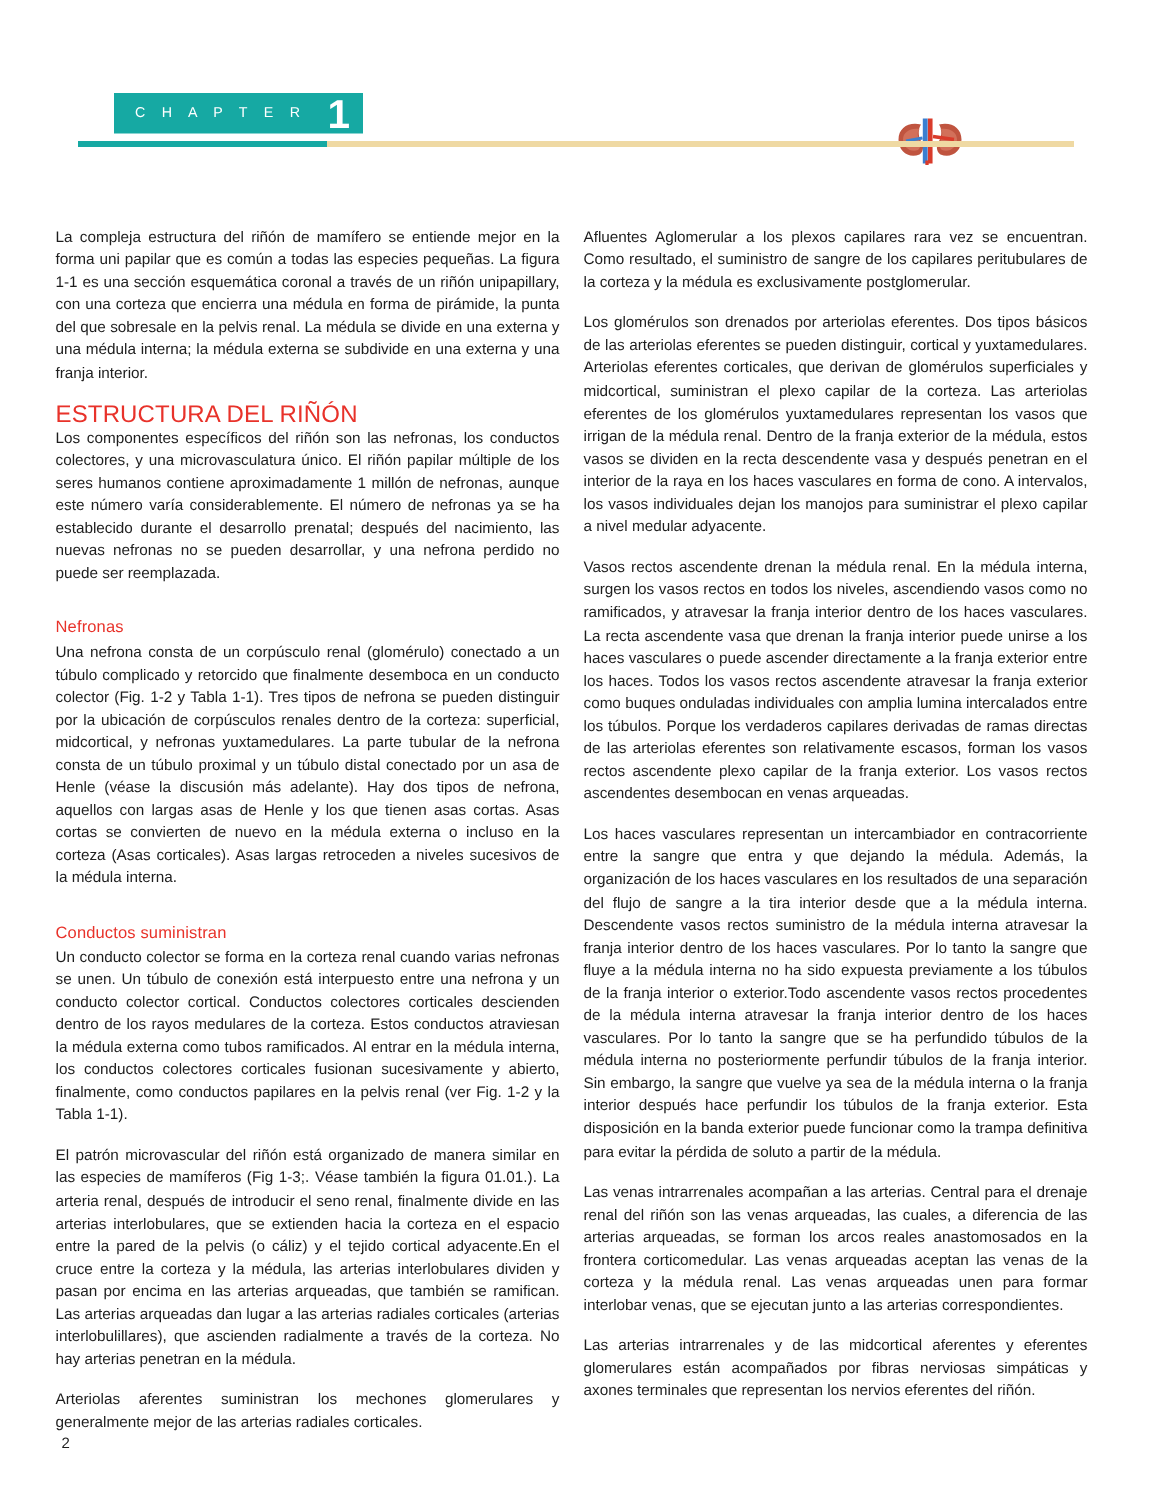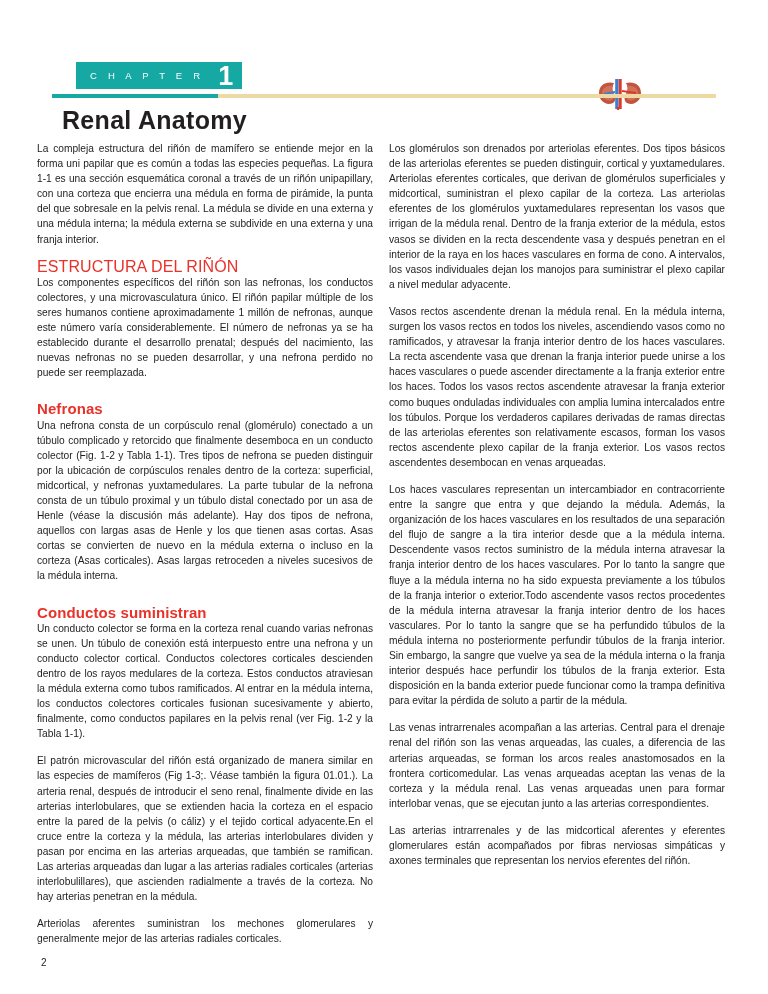--- a/index.html
+++ b/index.html
@@ -95,21 +95,21 @@
     top: 106px;
     font-size: 25px;
     font-weight: 700;
     color: #231f20;
     letter-spacing: 0.3px;
   }
 
   
   .col {
     position: absolute;
-    top: 141px;
+    top: 151px;
     width: 336px;
     font-size: 10.2px;
     line-height: 15.1px;
     text-align: justify;
     color: #1d1d1d;
   }
   .col-left  { left: 37px; }
   .col-right { left: 389px; }
 
   .col p {
@@ -120,22 +120,22 @@
 
   h2.section {
     margin: 4px 0 1px 0;
     font-size: 16px;
     font-weight: 400;
     color: #e8322a;
     letter-spacing: 0.1px;
   }
   h3.subsection {
     margin: 21px 0 1px 0;
-    font-size: 15px;
-    font-weight: 700;
+    font-size: 11px;
+    font-weight: 400;
     color: #e8322a;
     letter-spacing: 0.1px;
   }
 
   .page-number {
     position: absolute;
     left: 41px;
     top: 957px;
     font-size: 10px;
     color: #1d1d1d;
@@ -168,40 +168,40 @@
         <path d="M28 14 L42 16" stroke="#d93b2b" stroke-width="2.2" fill="none"></path>
         <path d="M28 18 L41 19" stroke="#3a7fd0" stroke-width="1.8" fill="none"></path>
         <path d="M24 30 L24 33" stroke="#d93b2b" stroke-width="2.2" fill="none"></path>
       </svg>
     </div>
     <div class="banner-green"></div>
   </div>
   <div class="banner-underline"></div>
   <div class="banner-underline-teal"></div>
 
-  <div class="page-title">Renal Anatomy</div>
 
   <div class="col col-left">
     <p>La compleja estructura del riñón de mamífero se entiende mejor en la forma uni papilar que es común a todas las especies pequeñas. La figura 1-1 es una sección esquemática coronal a través de un riñón unipapillary, con una corteza que encierra una médula en forma de pirámide, la punta del que sobresale en la pelvis renal. La médula se divide en una externa y una médula interna; la médula externa se subdivide en una externa y una franja interior.</p>
 
     <h2 class="section">ESTRUCTURA DEL RIÑÓN</h2>
     <p>Los componentes específicos del riñón son las nefronas, los conductos colectores, y una microvasculatura único. El riñón papilar múltiple de los seres humanos contiene aproximadamente 1 millón de nefronas, aunque este número varía considerablemente. El número de nefronas ya se ha establecido durante el desarrollo prenatal; después del nacimiento, las nuevas nefronas no se pueden desarrollar, y una nefrona perdido no puede ser reemplazada.</p>
 
     <h3 class="subsection">Nefronas</h3>
     <p>Una nefrona consta de un corpúsculo renal (glomérulo) conectado a un túbulo complicado y retorcido que finalmente desemboca en un conducto colector (Fig. 1-2 y Tabla 1-1). Tres tipos de nefrona se pueden distinguir por la ubicación de corpúsculos renales dentro de la corteza: superficial, midcortical, y nefronas yuxtamedulares. La parte tubular de la nefrona consta de un túbulo proximal y un túbulo distal conectado por un asa de Henle (véase la discusión más adelante). Hay dos tipos de nefrona, aquellos con largas asas de Henle y los que tienen asas cortas. Asas cortas se convierten de nuevo en la médula externa o incluso en la corteza (Asas corticales). Asas largas retroceden a niveles sucesivos de la médula interna.</p>
 
     <h3 class="subsection">Conductos suministran</h3>
     <p>Un conducto colector se forma en la corteza renal cuando varias nefronas se unen. Un túbulo de conexión está interpuesto entre una nefrona y un conducto colector cortical. Conductos colectores corticales descienden dentro de los rayos medulares de la corteza. Estos conductos atraviesan la médula externa como tubos ramificados. Al entrar en la médula interna, los conductos colectores corticales fusionan sucesivamente y abierto, finalmente, como conductos papilares en la pelvis renal (ver Fig. 1-2 y la Tabla 1-1).</p>
 
     <p>El patrón microvascular del riñón está organizado de manera similar en las especies de mamíferos (Fig 1-3;. Véase también la figura 01.01.). La arteria renal, después de introducir el seno renal, finalmente divide en las arterias interlobulares, que se extienden hacia la corteza en el espacio entre la pared de la pelvis (o cáliz) y el tejido cortical adyacente.En el cruce entre la corteza y la médula, las arterias interlobulares dividen y pasan por encima en las arterias arqueadas, que también se ramifican. Las arterias arqueadas dan lugar a las arterias radiales corticales (arterias interlobulillares), que ascienden radialmente a través de la corteza. No hay arterias penetran en la médula.</p>
 
     <p>Arteriolas aferentes suministran los mechones glomerulares y generalmente mejor de las arterias radiales corticales.</p>
   </div>
 
   <div class="col col-right">
+    <p>Afluentes Aglomerular a los plexos capilares rara vez se encuentran. Como resultado, el suministro de sangre de los capilares peritubulares de la corteza y la médula es exclusivamente postglomerular.</p>
     <p>Los glomérulos son drenados por arteriolas eferentes. Dos tipos básicos de las arteriolas eferentes se pueden distinguir, cortical y yuxtamedulares. Arteriolas eferentes corticales, que derivan de glomérulos superficiales y midcortical, suministran el plexo capilar de la corteza. Las arteriolas eferentes de los glomérulos yuxtamedulares representan los vasos que irrigan de la médula renal. Dentro de la franja exterior de la médula, estos vasos se dividen en la recta descendente vasa y después penetran en el interior de la raya en los haces vasculares en forma de cono. A intervalos, los vasos individuales dejan los manojos para suministrar el plexo capilar a nivel medular adyacente.</p>
     <p>Vasos rectos ascendente drenan la médula renal. En la médula interna, surgen los vasos rectos en todos los niveles, ascendiendo vasos como no ramificados, y atravesar la franja interior dentro de los haces vasculares. La recta ascendente vasa que drenan la franja interior puede unirse a los haces vasculares o puede ascender directamente a la franja exterior entre los haces. Todos los vasos rectos ascendente atravesar la franja exterior como buques onduladas individuales con amplia lumina intercalados entre los túbulos. Porque los verdaderos capilares derivadas de ramas directas de las arteriolas eferentes son relativamente escasos, forman los vasos rectos ascendente plexo capilar de la franja exterior. Los vasos rectos ascendentes desembocan en venas arqueadas.</p>
     <p>Los haces vasculares representan un intercambiador en contracorriente entre la sangre que entra y que dejando la médula. Además, la organización de los haces vasculares en los resultados de una separación del flujo de sangre a la tira interior desde que a la médula interna. Descendente vasos rectos suministro de la médula interna atravesar la franja interior dentro de los haces vasculares. Por lo tanto la sangre que fluye a la médula interna no ha sido expuesta previamente a los túbulos de la franja interior o exterior.Todo ascendente vasos rectos procedentes de la médula interna atravesar la franja interior dentro de los haces vasculares. Por lo tanto la sangre que se ha perfundido túbulos de la médula interna no posteriormente perfundir túbulos de la franja interior. Sin embargo, la sangre que vuelve ya sea de la médula interna o la franja interior después hace perfundir los túbulos de la franja exterior. Esta disposición en la banda exterior puede funcionar como la trampa definitiva para evitar la pérdida de soluto a partir de la médula.</p>
     <p>Las venas intrarrenales acompañan a las arterias. Central para el drenaje renal del riñón son las venas arqueadas, las cuales, a diferencia de las arterias arqueadas, se forman los arcos reales anastomosados en la frontera corticomedular. Las venas arqueadas aceptan las venas de la corteza y la médula renal. Las venas arqueadas unen para formar interlobar venas, que se ejecutan junto a las arterias correspondientes.</p>
     <p>Las arterias intrarrenales y de las midcortical aferentes y eferentes glomerulares están acompañados por fibras nerviosas simpáticas y axones terminales que representan los nervios eferentes del riñón.</p>
   </div>
 
   <div class="page-number">2</div>
 
 </div>

